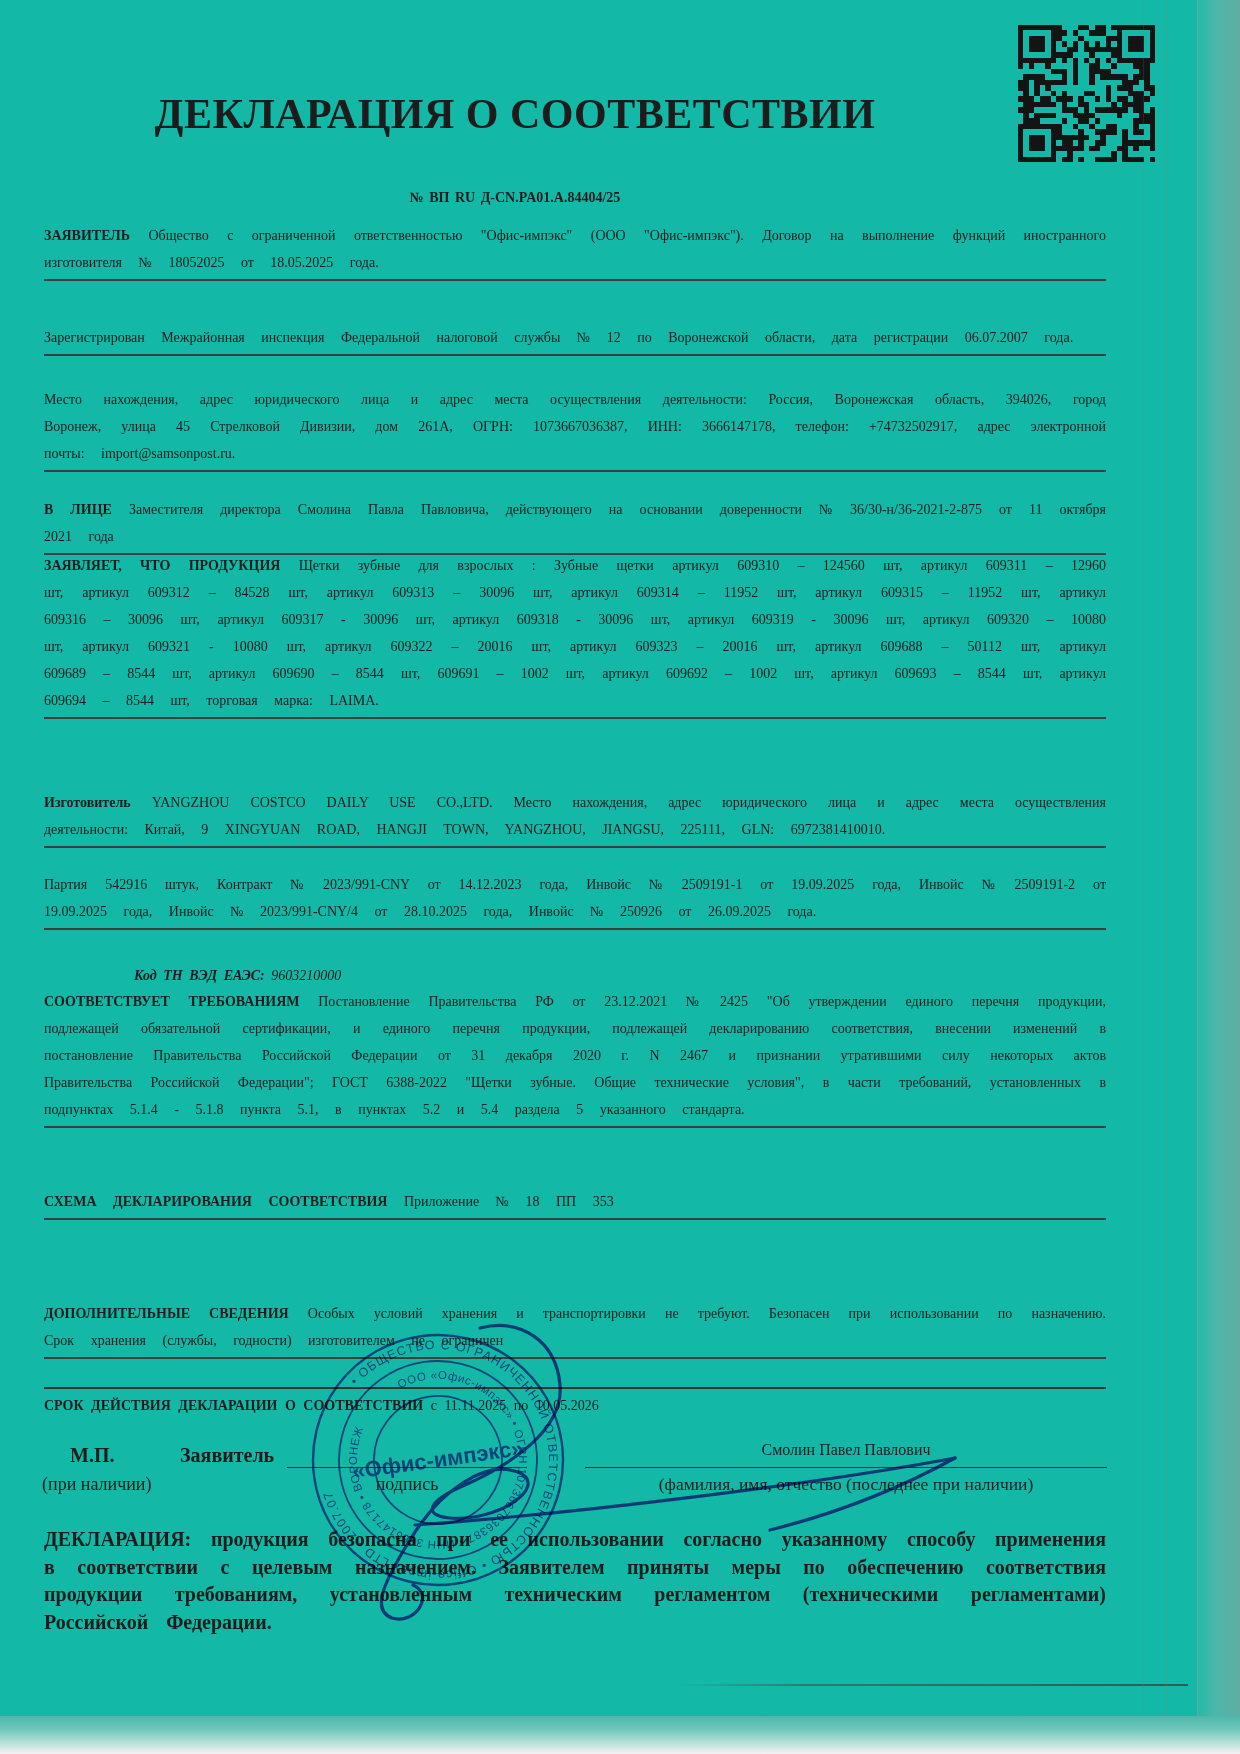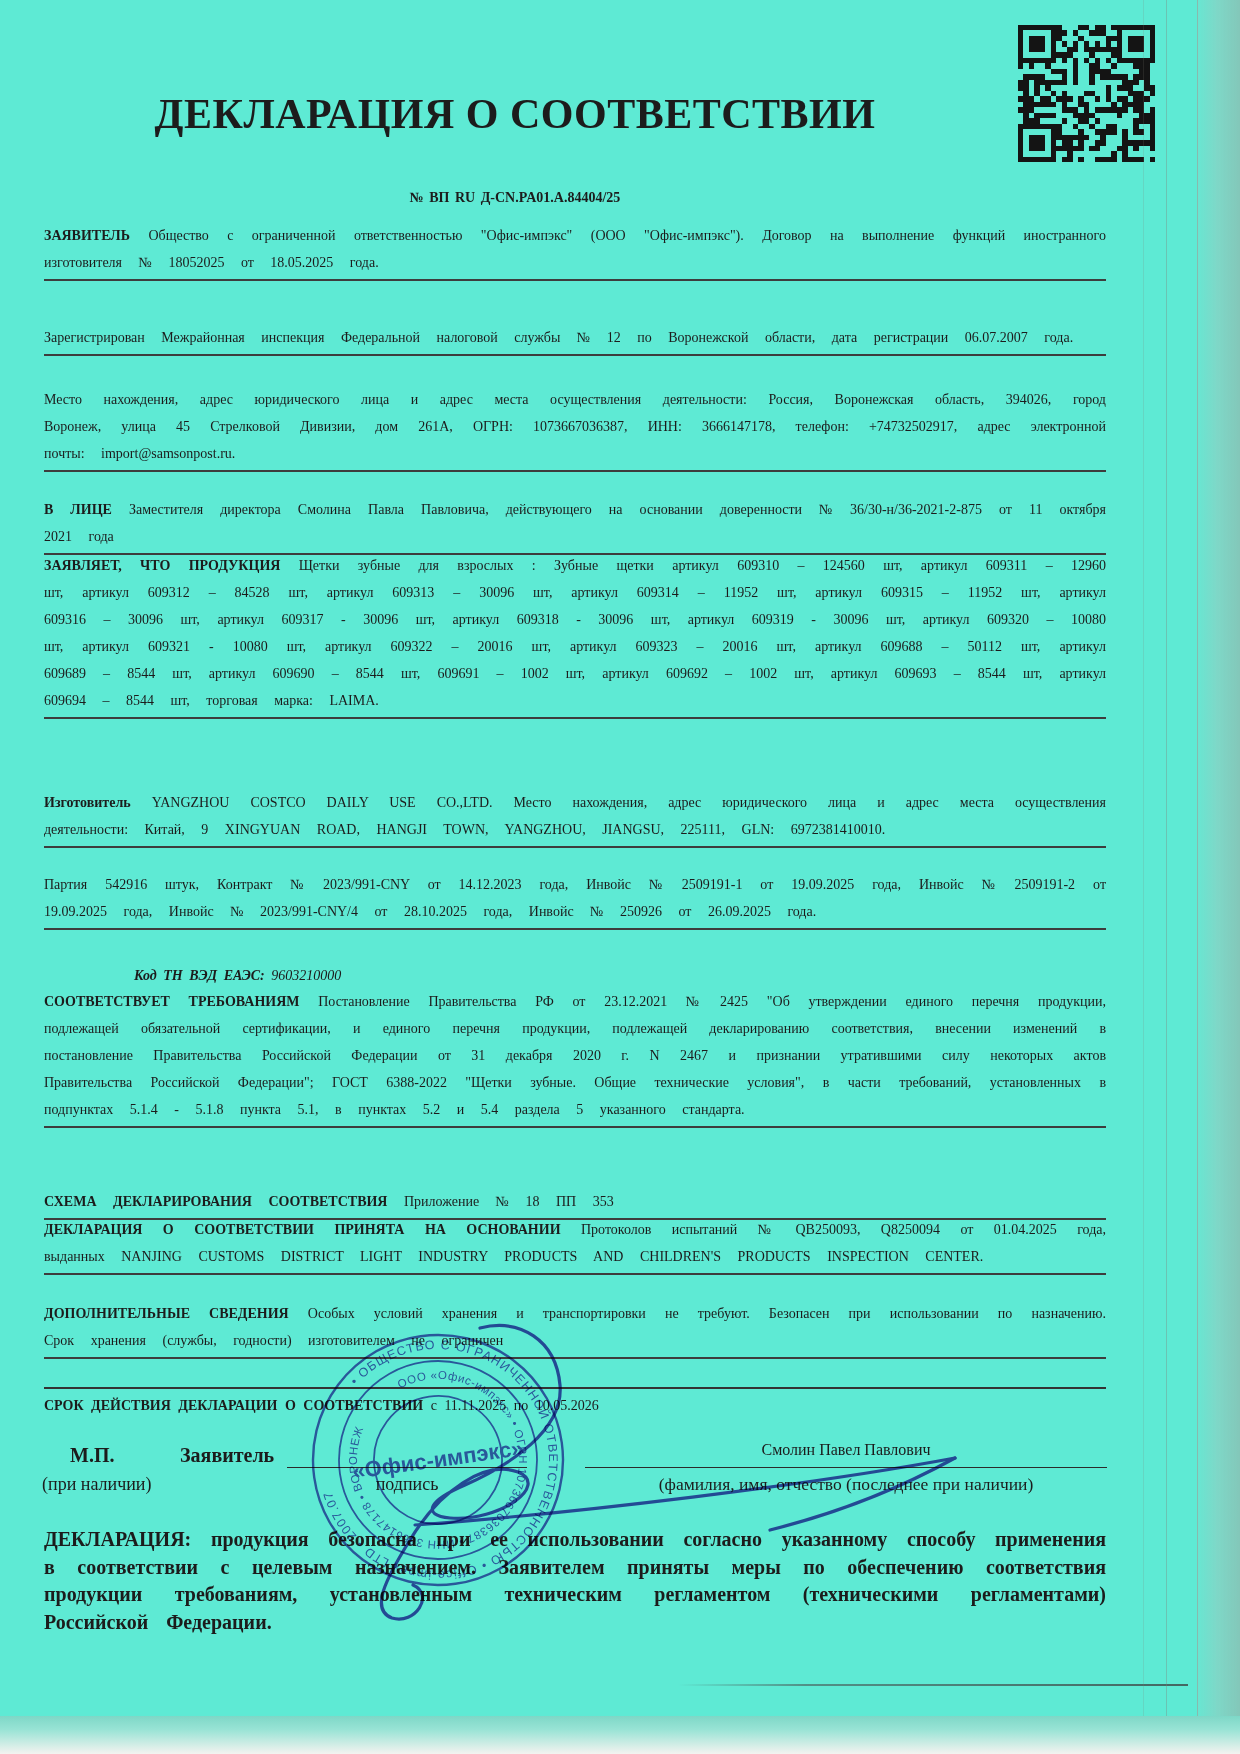--- a/index.html
+++ b/index.html
@@ -1,19 +1,19 @@
 <!DOCTYPE html>
 <html><head>
 <meta charset="utf-8">
 <style>
   * { box-sizing: border-box; }
   html, body { margin: 0; padding: 0; background: #e9e7e3; }
   .page {
     position: relative; width: 1240px; height: 1754px;
-    background: #5eead4; overflow: hidden;
+    background: #14b8a6; overflow: hidden;
     font-family: "Liberation Serif", serif; color: #1c1c1c;
   }
   
   .doc-title {
     position: absolute; top: 90px; left: 0; width: 1030px;
     text-align: center; font-weight: bold; font-size: 42px;
     letter-spacing: 0.5px; white-space: nowrap;
   }
   .doc-number {
     position: absolute; top: 190px; left: 0; width: 1030px;
@@ -466,24 +466,20 @@
   <div class="sec" style="top:988px">
     <span class="h">СООТВЕТСТВУЕТ ТРЕБОВАНИЯМ</span>
     <span>Постановление Правительства РФ от 23.12.2021 № 2425 "Об утверждении единого перечня продукции, подлежащей обязательной сертификации, и единого перечня продукции, подлежащей декларированию соответствия, внесении изменений в постановление Правительства Российской Федерации от 31 декабря 2020 г. N 2467 и признании утратившими силу некоторых актов Правительства Российской Федерации"; ГОСТ 6388-2022 "Щетки зубные. Общие технические условия", в части требований, установленных в подпунктах 5.1.4 - 5.1.8 пункта 5.1, в пунктах 5.2 и 5.4 раздела 5 указанного стандарта.</span>
   </div>
 
   <div class="sec" style="top:1188px">
     <span class="h">СХЕМА ДЕКЛАРИРОВАНИЯ СООТВЕТСТВИЯ</span>
     <span>Приложение № 18 ПП 353</span>
   </div>
 
-  <div class="sec" style="top:1216px">
-    <span class="h">ДЕКЛАРАЦИЯ О СООТВЕТСТВИИ ПРИНЯТА НА ОСНОВАНИИ</span>
-    <span>Протоколов испытаний № QB250093, Q8250094 от 01.04.2025 года, выданных NANJING CUSTOMS DISTRICT LIGHT INDUSTRY PRODUCTS AND CHILDREN'S PRODUCTS INSPECTION CENTER.</span>
-  </div>
 
   <div class="sec" style="top:1300px">
     <span class="h">ДОПОЛНИТЕЛЬНЫЕ СВЕДЕНИЯ</span>
     <span>Особых условий хранения и транспортировки не требуют. Безопасен при использовании по назначению. Срок хранения (службы, годности) изготовителем не ограничен</span>
   </div>
 
   <div class="rule-strong" style="top:1387px"></div>
 
   <div class="sec noline" style="top:1392px; word-spacing:4px">
     <span class="h">СРОК ДЕЙСТВИЯ ДЕКЛАРАЦИИ О СООТВЕТСТВИИ</span>

